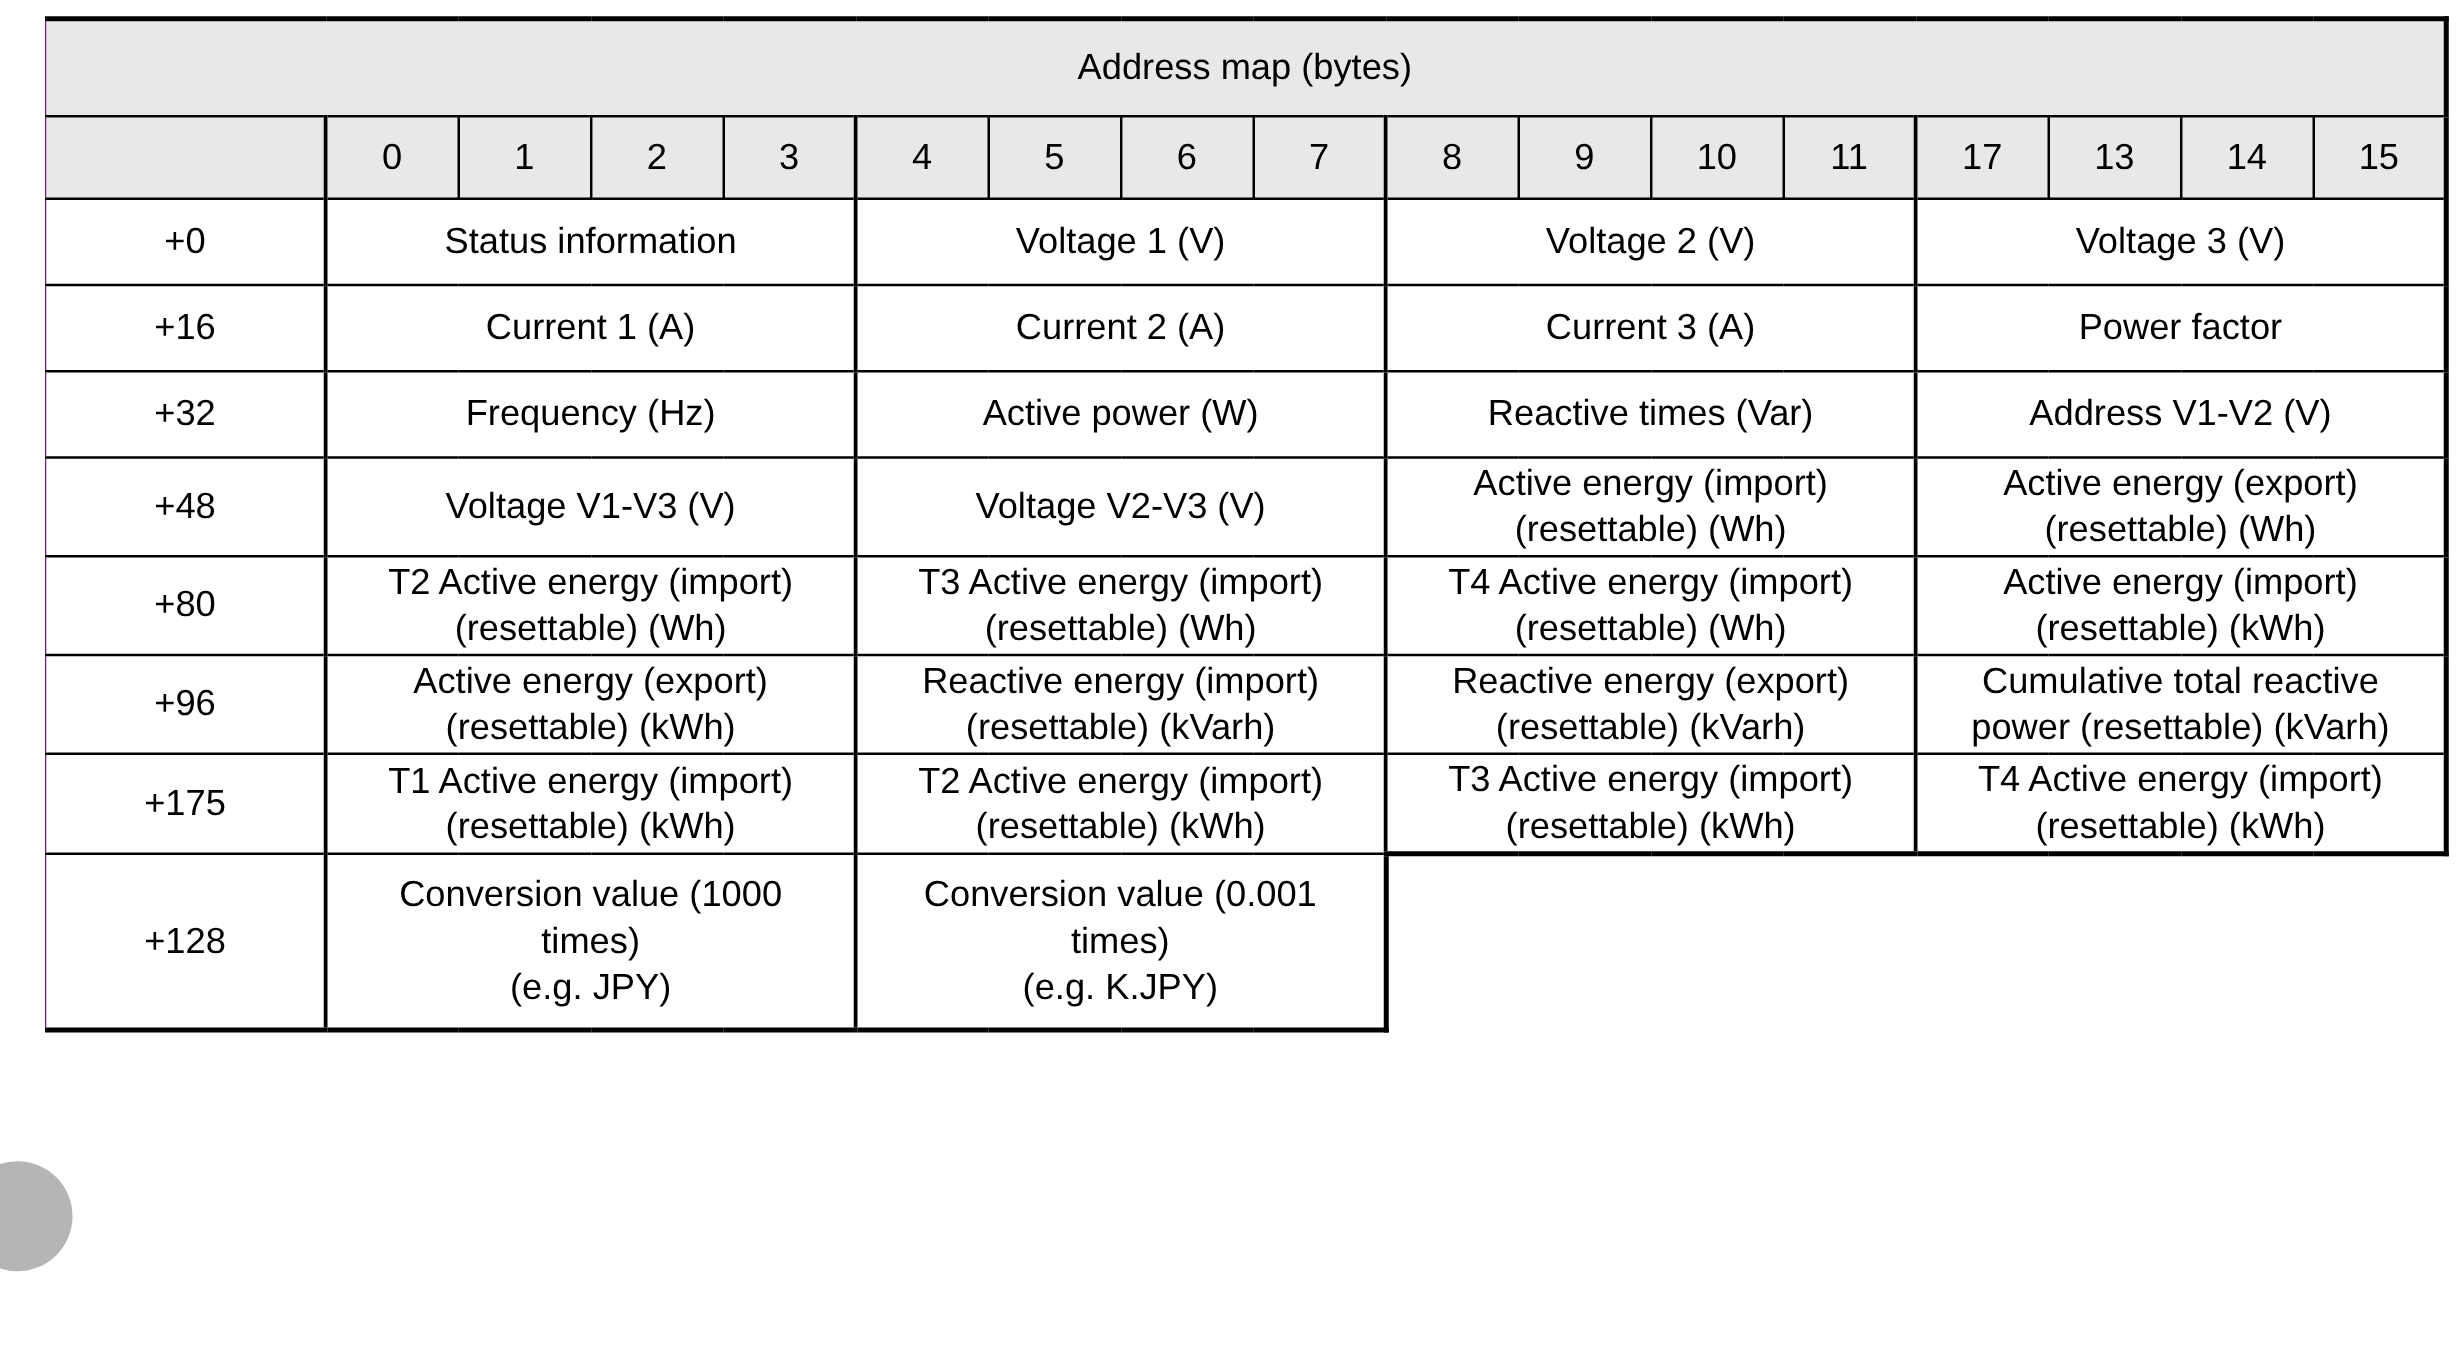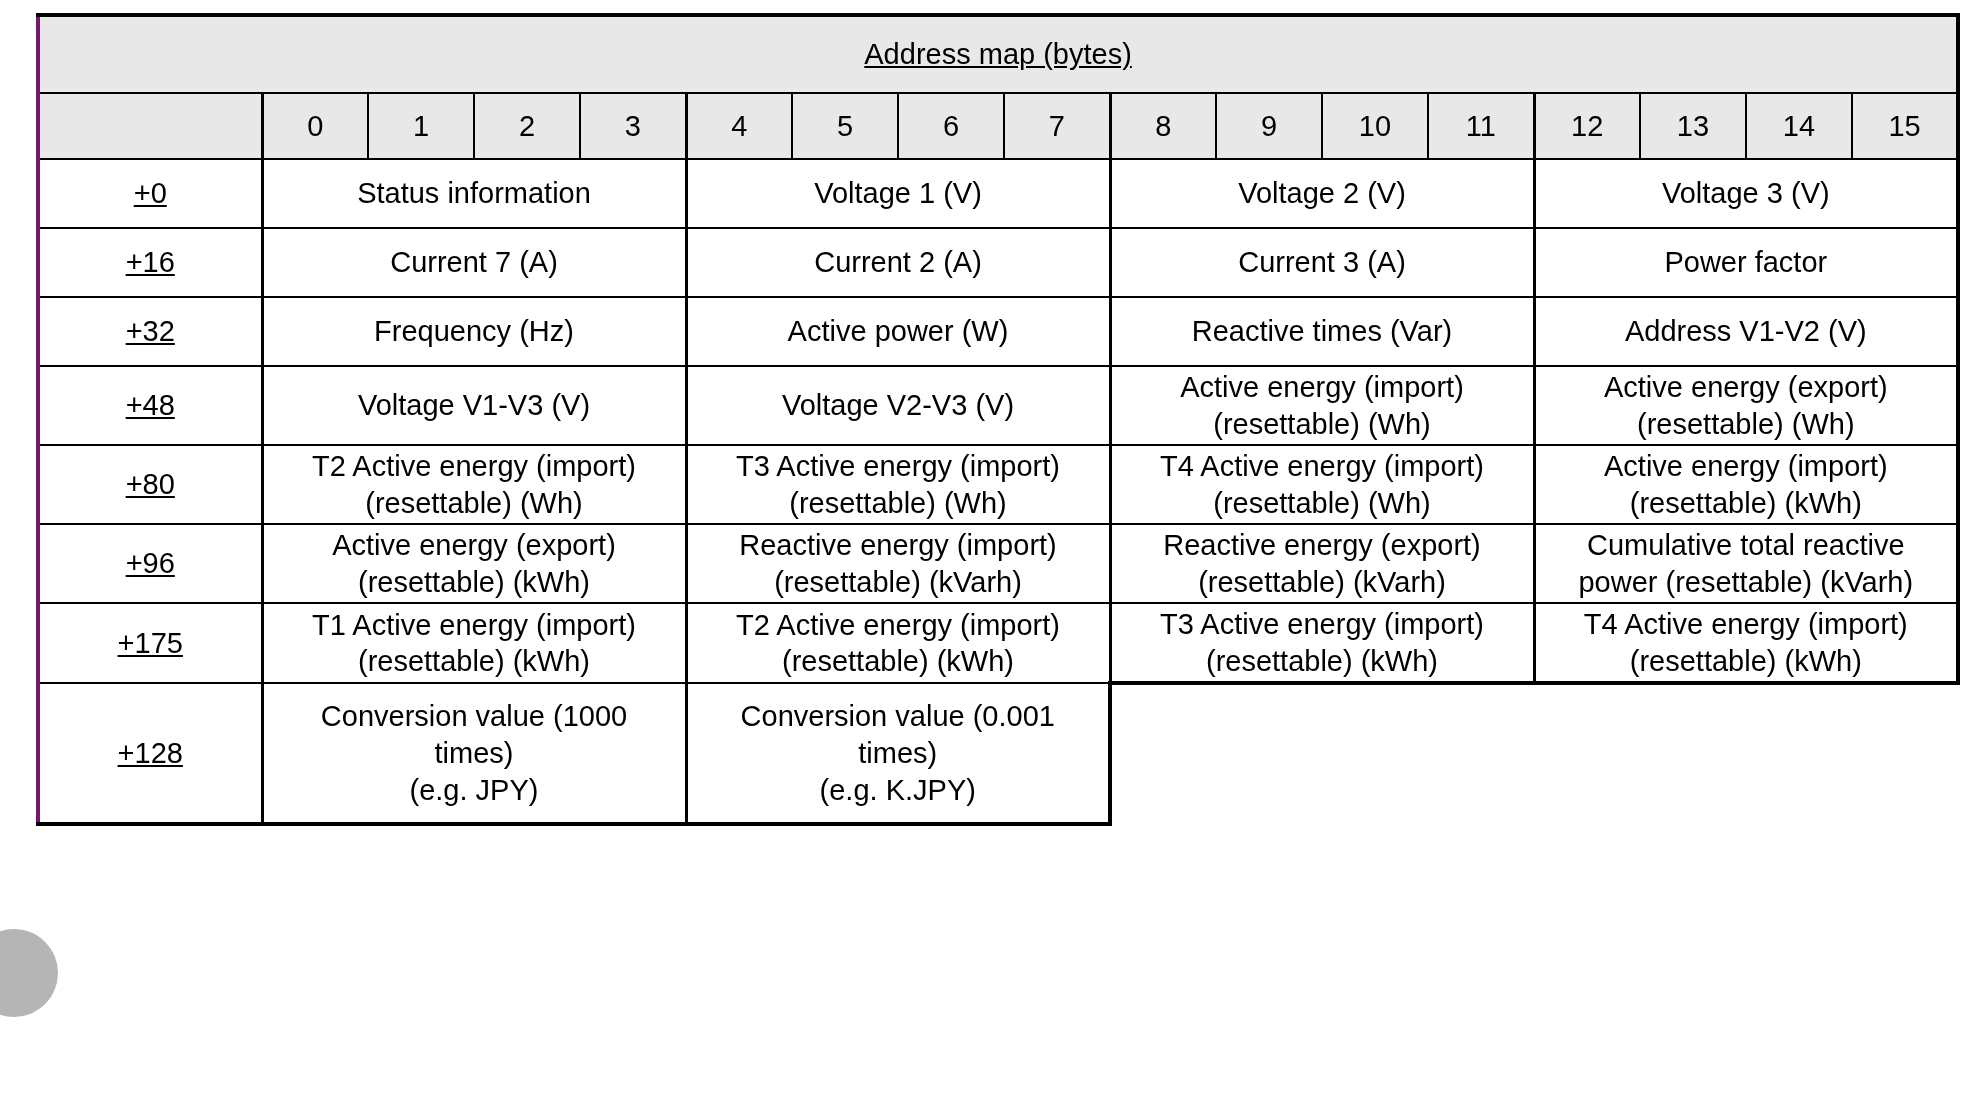--- a/index.html
+++ b/index.html
@@ -32,21 +32,21 @@
     vertical-align: middle;
     padding: 2px 6px;
     white-space: pre-line;
     overflow: hidden;
   }
   tr.gray td { background: #e8e8e8; }
   td.white { background: #ffffff; }
 
   
   td.bt { border-top: 4px solid #000000; }
-  td.bl { border-left: 4px solid #701a75; text-decoration: underline; }
+  td.bl { border-left: 1px solid #701a75; }
   td.br { border-right: 4px solid #000000; }
   td.bb { border-bottom: 4px solid #000000; }
   td.gl { border-left: 3px solid #000000; }   
 
   
   td.void { border: none; background: #ffffff; }
 
   tr.h-title { height: 78px; }
   tr.h-cols  { height: 66px; }
   tr.h-1     { height: 69px; }   
@@ -97,37 +97,37 @@
       <td>2</td>
       <td>3</td>
       <td class="gl">4</td>
       <td>5</td>
       <td>6</td>
       <td>7</td>
       <td class="gl">8</td>
       <td>9</td>
       <td>10</td>
       <td>11</td>
-      <td class="gl">12</td>
+      <td class="gl">17</td>
       <td>13</td>
       <td>14</td>
       <td class="br">15</td>
     </tr>
 
     <tr class="h-1">
       <td class="bl white">+0</td>
       <td colspan="4" class="gl white">Status information</td>
       <td colspan="4" class="gl white">Voltage 1 (V)</td>
       <td colspan="4" class="gl white">Voltage 2 (V)</td>
       <td colspan="4" class="gl br white">Voltage 3 (V)</td>
     </tr>
 
     <tr class="h-1">
       <td class="bl white">+16</td>
-      <td colspan="4" class="gl white">Current 7 (A)</td>
+      <td colspan="4" class="gl white">Current 1 (A)</td>
       <td colspan="4" class="gl white">Current 2 (A)</td>
       <td colspan="4" class="gl white">Current 3 (A)</td>
       <td colspan="4" class="gl br white">Power factor</td>
     </tr>
 
     <tr class="h-1">
       <td class="bl white">+32</td>
       <td colspan="4" class="gl white">Frequency (Hz)</td>
       <td colspan="4" class="gl white">Active power (W)</td>
       <td colspan="4" class="gl white">Reactive times (Var)</td>

